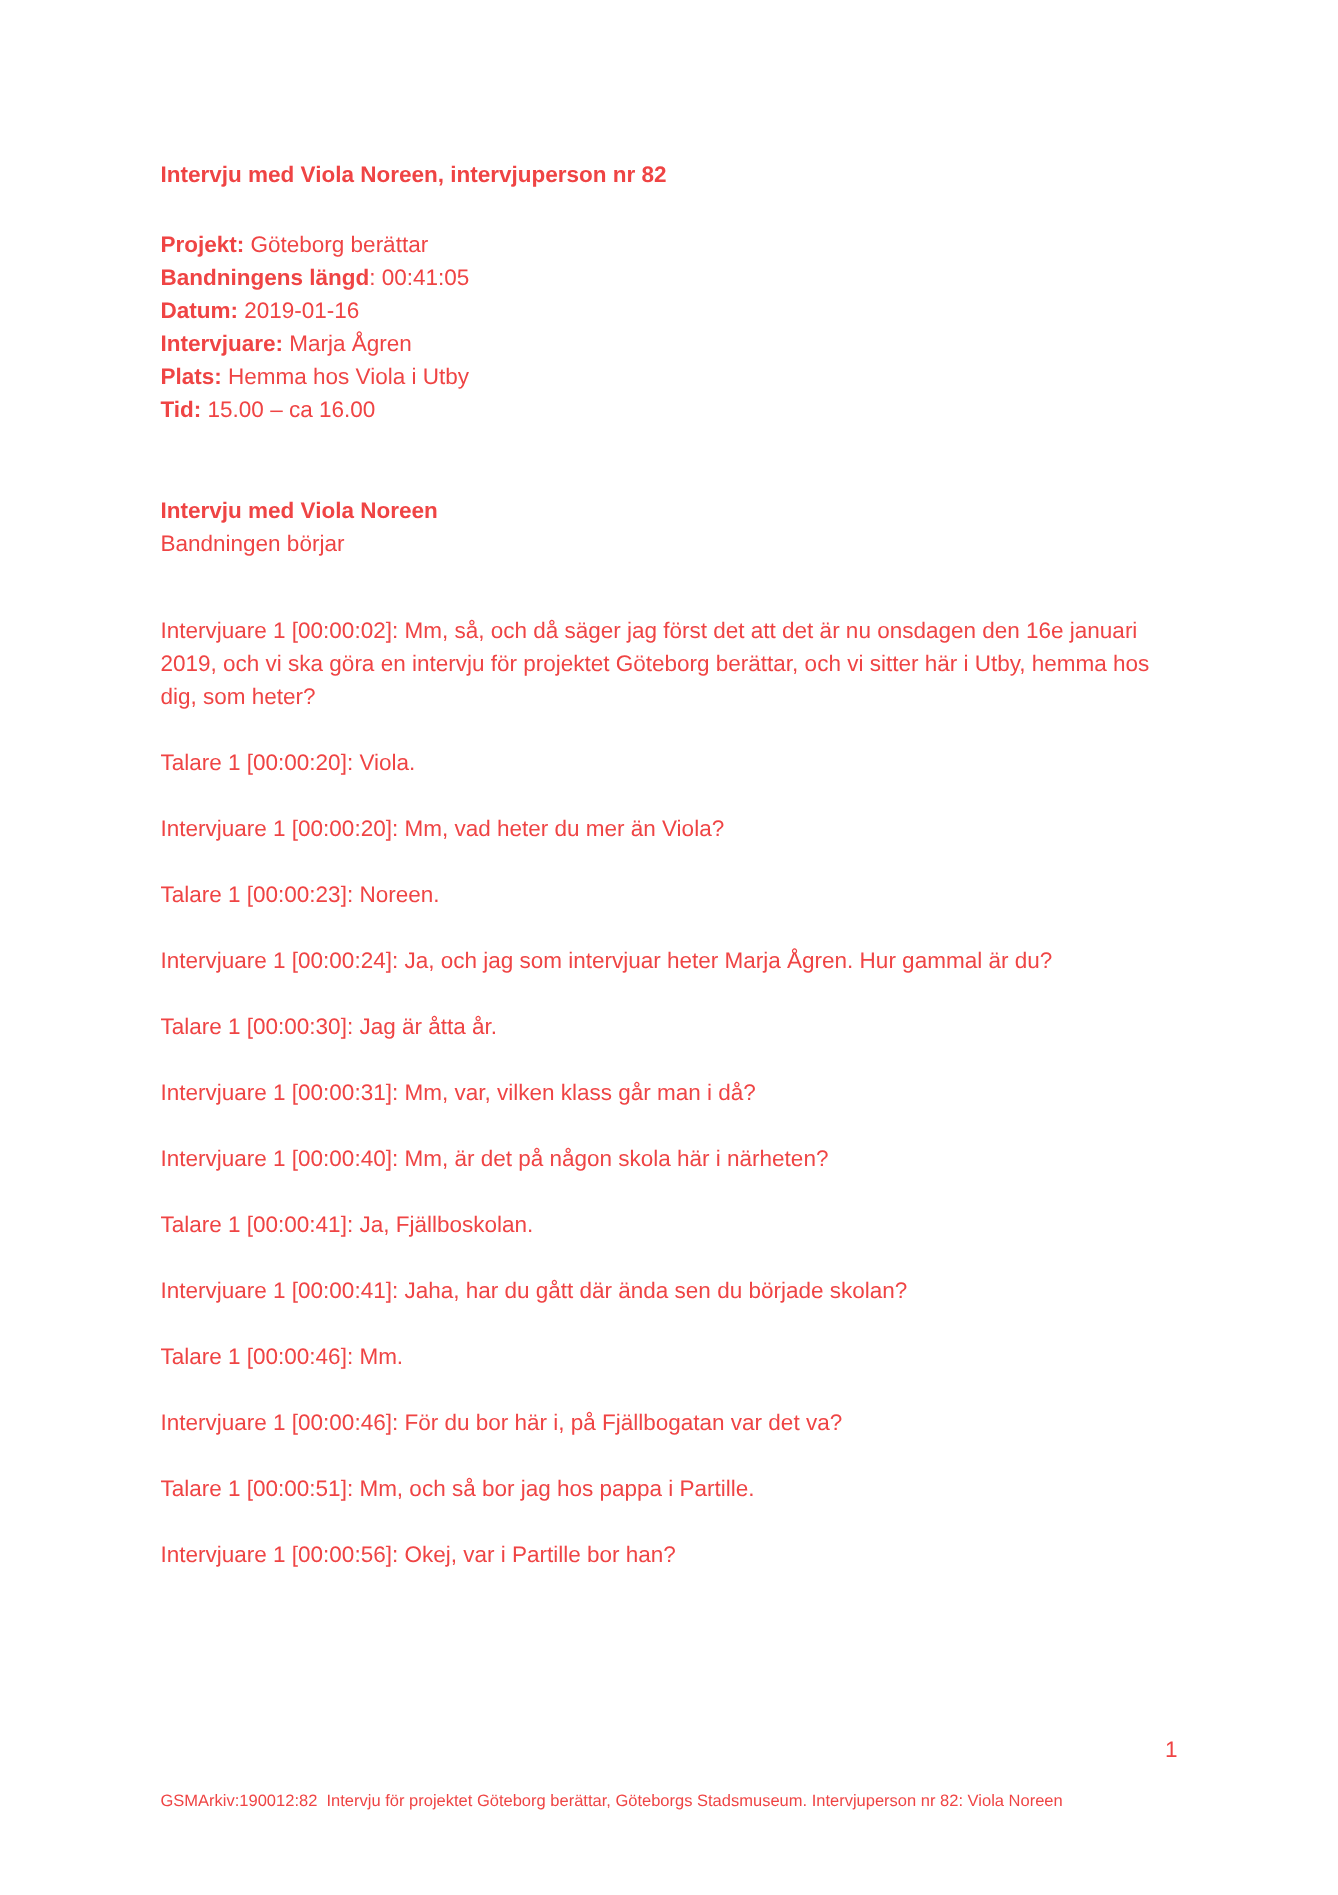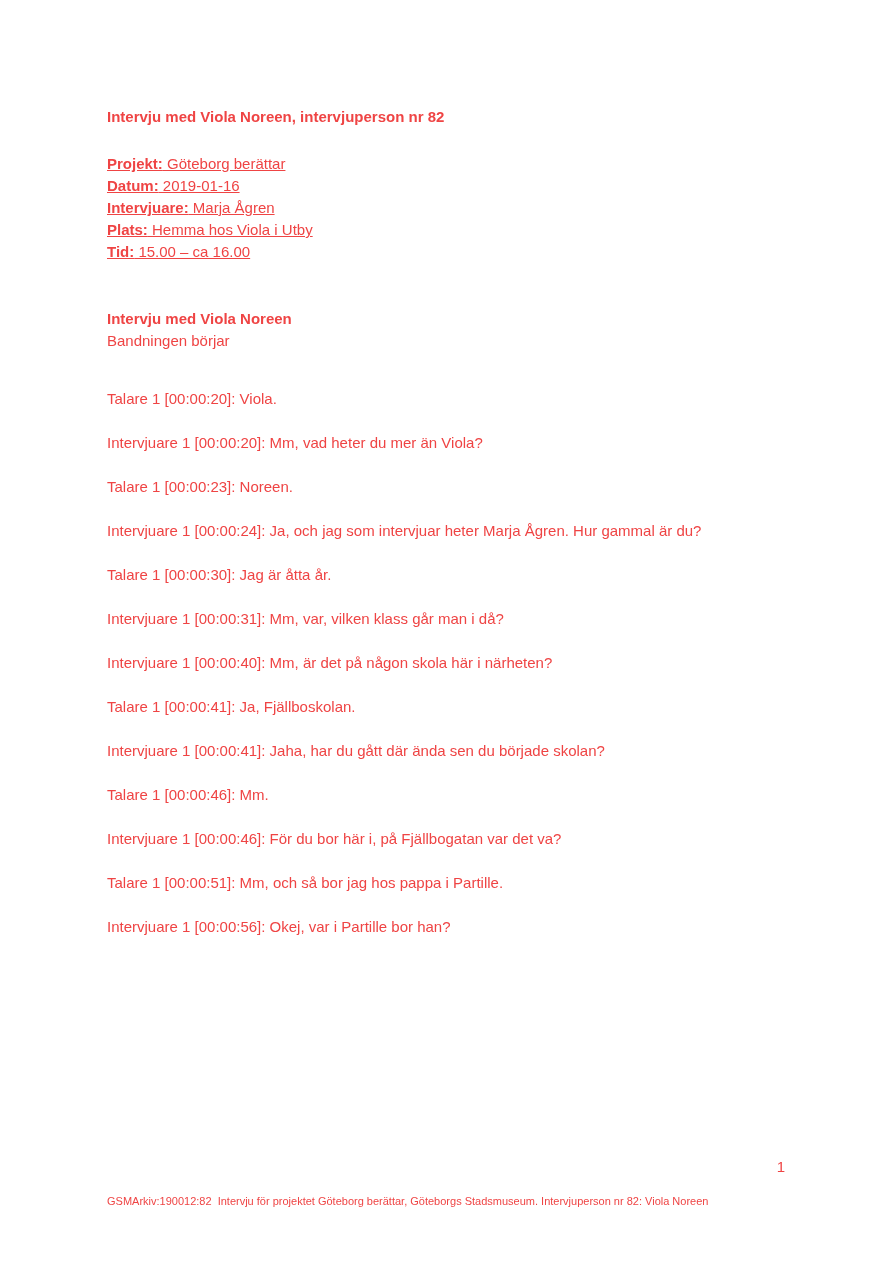--- a/index.html
+++ b/index.html
@@ -16,21 +16,21 @@
   }
   .content {
     position: absolute;
     left: 107px;
     top: 106px;
     width: 678px;
   }
   .bold { font-weight: bold; }
   .title { font-size: 15px; font-weight: bold; margin: 0; line-height: 22px; }
   .metadata { margin-top: 25px; margin-bottom: 45px; }
-  .meta-row { white-space: pre-wrap; line-height: 22px; text-decoration: underline; }
+  .meta-row { white-space: pre-wrap; line-height: 22px; }
   .section-head { margin-bottom: 36px; }
   .section-head div { line-height: 22px; }
   .entry { margin: 0 0 22px 0; line-height: 22px; }
   .page-number {
     position: absolute;
     top: 1156px;
     right: 107px;
     font-size: 15px;
     line-height: 22px;
   }
@@ -48,36 +48,38 @@
 <body>
 
 <div class="page">
   <div class="content">
 
     <h1 class="title">Intervju med Viola Noreen, intervjuperson nr 82</h1>
 
     <div class="metadata" id="metadata">
   <div class="meta-row"><span class="bold">Projekt:</span><span> Göteborg berättar</span></div>
 
+  <div class="meta-row"><span class="bold">Bandningens längd</span><span>: 00:41:05</span></div>
 
   <div class="meta-row"><span class="bold">Datum:</span><span> 2019-01-16</span></div>
 
   <div class="meta-row"><span class="bold">Intervjuare:</span><span> Marja Ågren</span></div>
 
   <div class="meta-row"><span class="bold">Plats:</span><span> Hemma hos Viola i Utby</span></div>
 
   <div class="meta-row"><span class="bold">Tid:</span><span> 15.00 – ca 16.00</span></div>
 </div>
 
     <div class="section-head">
       <div class="bold">Intervju med Viola Noreen</div>
       <div>Bandningen börjar</div>
     </div>
 
     <div id="entries">
+  <p class="entry"><span>Intervjuare 1 [00:00:02]: Mm, så, och då säger jag först det att det är nu onsdagen den 16e januari 2019, och vi ska göra en intervju för projektet Göteborg berättar, och vi sitter här i Utby, hemma hos dig, som heter?</span></p>
 
   <p class="entry"><span>Talare 1 [00:00:20]: Viola.</span></p>
 
   <p class="entry"><span>Intervjuare 1 [00:00:20]: Mm, vad heter du mer än Viola?</span></p>
 
   <p class="entry"><span>Talare 1 [00:00:23]: Noreen.</span></p>
 
   <p class="entry"><span>Intervjuare 1 [00:00:24]: Ja, och jag som intervjuar heter Marja Ågren. Hur gammal är du?</span></p>
 
   <p class="entry"><span>Talare 1 [00:00:30]: Jag är åtta år.</span></p>

